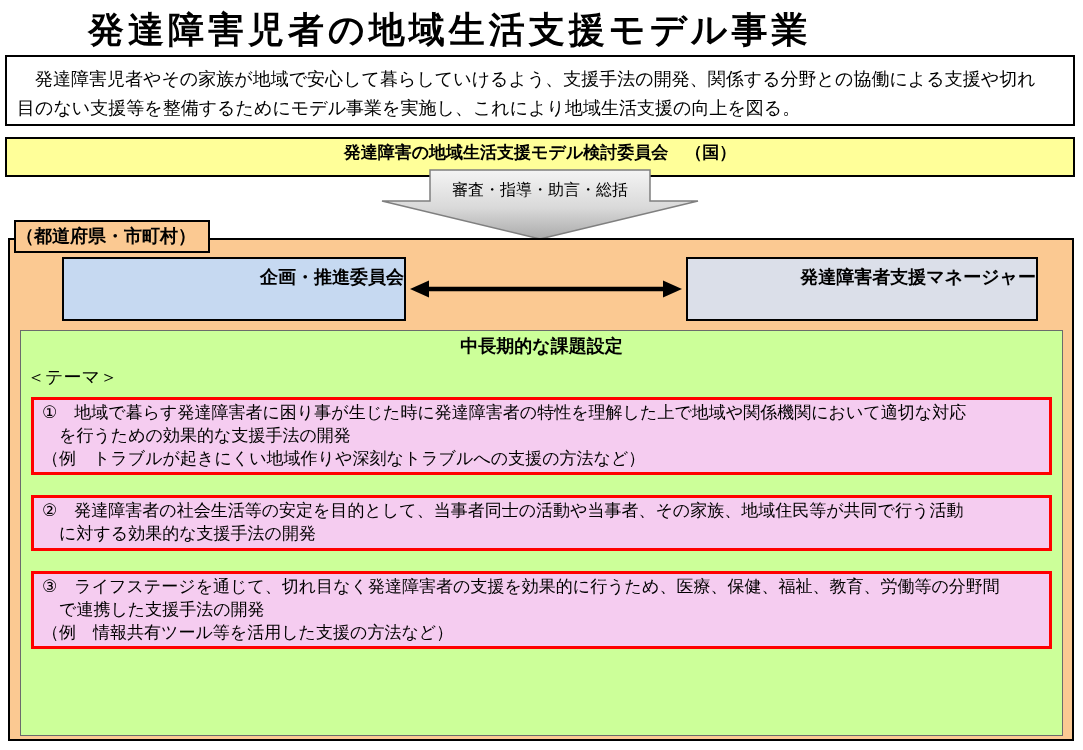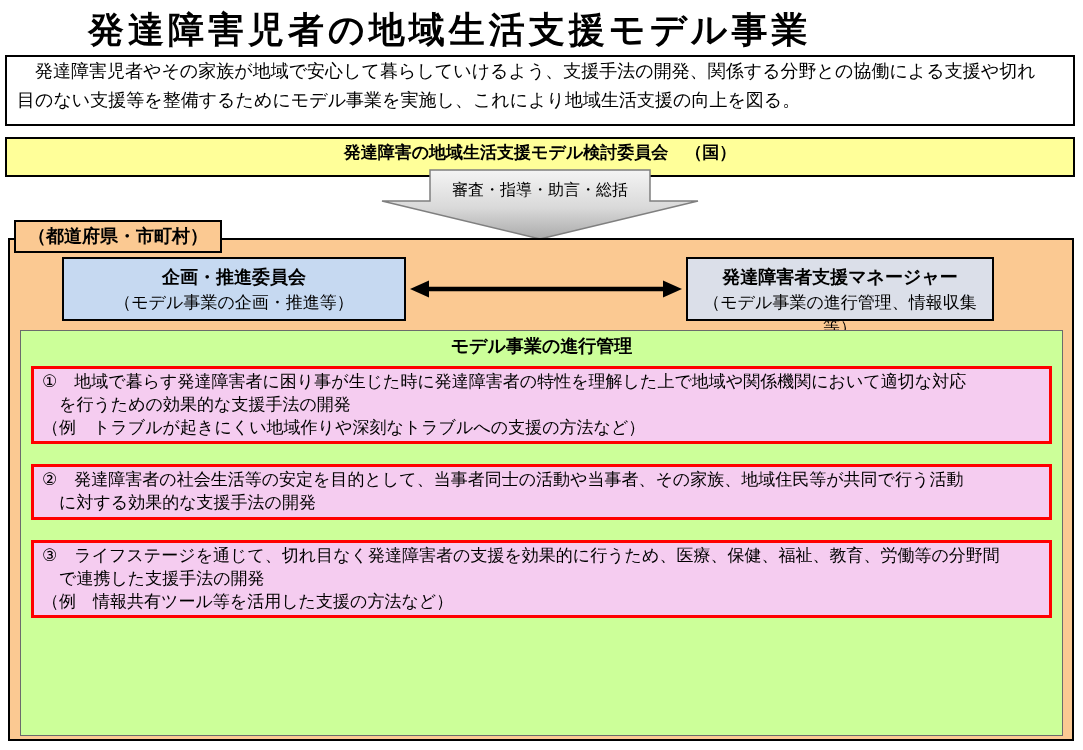--- a/index.html
+++ b/index.html
@@ -15,56 +15,56 @@
   .pre { white-space: pre-line; }
 
   .page-title {
     left: 88px; top: 6px;
     font-size: 36px; font-weight: bold; letter-spacing: 4px;
   }
 
   .overview-box {
     left: 5px; top: 55px; width: 1070px; height: 71px;
     border: 2.5px solid #000;
-    padding: 0 10px 0 10px;
+    padding: 8px 10px 0 10px;
     font-size: 18px; line-height: 1.6;
   }
 
   .national-box {
     left: 5px; top: 137px; width: 1070px; height: 40px;
     background: #ffff99; border: 2px solid #000;
     text-align: center; font-size: 17px; font-weight: bold;
     line-height: 28px;
   }
 
   .flow-arrow { left: 380px; top: 169px; width: 320px; height: 72px; }
   .flow-arrow text { font-size: 16px; fill: #000; font-family: "Liberation Sans", "DejaVu Sans", sans-serif; }
 
   .municipality-box {
     left: 8px; top: 238px; width: 1066px; height: 503px;
     background: #fbc992; border: 2.5px solid #000;
   }
   .municipality-label {
     left: 14px; top: 220px;
     background: #fbc992; border: 2.5px solid #000;
-    padding: 2px 12px 3px 12px;
+    padding: 2px 12px 3px 0;
     font-size: 18px; font-weight: bold;
     z-index: 3;
   }
 
   .org-box {
     top: 257px; height: 64px;
     border: 2px solid #000;
-    text-align: center; padding-top: 5px;
+    text-align: right; padding-top: 5px;
     z-index: 2;
   }
   .org-box .org-title { font-size: 18px; font-weight: bold; line-height: 26px; }
   .org-box .org-subtitle { font-size: 17px; line-height: 25px; }
   .planning-box { left: 62px; width: 344px; background: #c6d9f1; }
-  .manager-box { left: 686px; width: 308px; background: #dbdfe9; }
+  .manager-box { left: 686px; width: 352px; background: #dbdfe9; }
 
   .link-arrow { left: 408px; top: 278px; width: 276px; height: 22px; z-index: 2; }
 
   .task-box {
     left: 20px; top: 330px; width: 1043px; height: 406px;
     background: #ccff99; border: 1px solid #6b6b6b;
     z-index: 2;
   }
   .task-title {
     margin-top: 3px; text-align: center;
@@ -104,36 +104,35 @@
   <polygon points="50,1 270,1 270,32 318,32 160,70 2,32 50,32" fill="url(#arrowGrad)" stroke="#7f7f7f" stroke-width="1.5"></polygon>
   <text x="160" y="26" text-anchor="middle">審査・指導・助言・総括</text>
 </svg>
 
 <div class="abs municipality-label">（都道府県・市町村）</div>
 
 <div class="abs municipality-box"></div>
 
 <div class="abs org-box planning-box">
   <div class="org-title">企画・推進委員会</div>
-  <div class="org-subtitle">（モデル事業の企画・推進等）</div>
 </div>
 
 <svg class="abs link-arrow" viewBox="0 0 276 22">
   <line x1="16" y1="11" x2="260" y2="11" stroke="#000" stroke-width="4.5"></line>
   <polygon points="2,11 21,2.5 21,19.5" fill="#000"></polygon>
   <polygon points="274,11 255,2.5 255,19.5" fill="#000"></polygon>
 </svg>
 
 <div class="abs org-box manager-box">
   <div class="org-title">発達障害者支援マネージャー</div>
-  <div class="org-subtitle">（モデル事業の進行管理、情報収集等）</div>
 </div>
 
 <div class="abs task-box">
-  <div class="task-title">モデル事業の進行管理</div>
+  <div class="task-title">中長期的な課題設定</div>
+  <div class="theme-heading">＜テーマ＞</div>
 
   <div class="theme-box">
     <div class="pre">①　地域で暮らす発達障害者に困り事が生じた時に発達障害者の特性を理解した上で地域や関係機関において適切な対応
 　を行うための効果的な支援手法の開発</div>
     <div>（例　トラブルが起きにくい地域作りや深刻なトラブルへの支援の方法など）</div>
   </div>
 
   <div class="theme-box">
     <div class="pre">②　発達障害者の社会生活等の安定を目的として、当事者同士の活動や当事者、その家族、地域住民等が共同で行う活動
 　に対する効果的な支援手法の開発</div>

